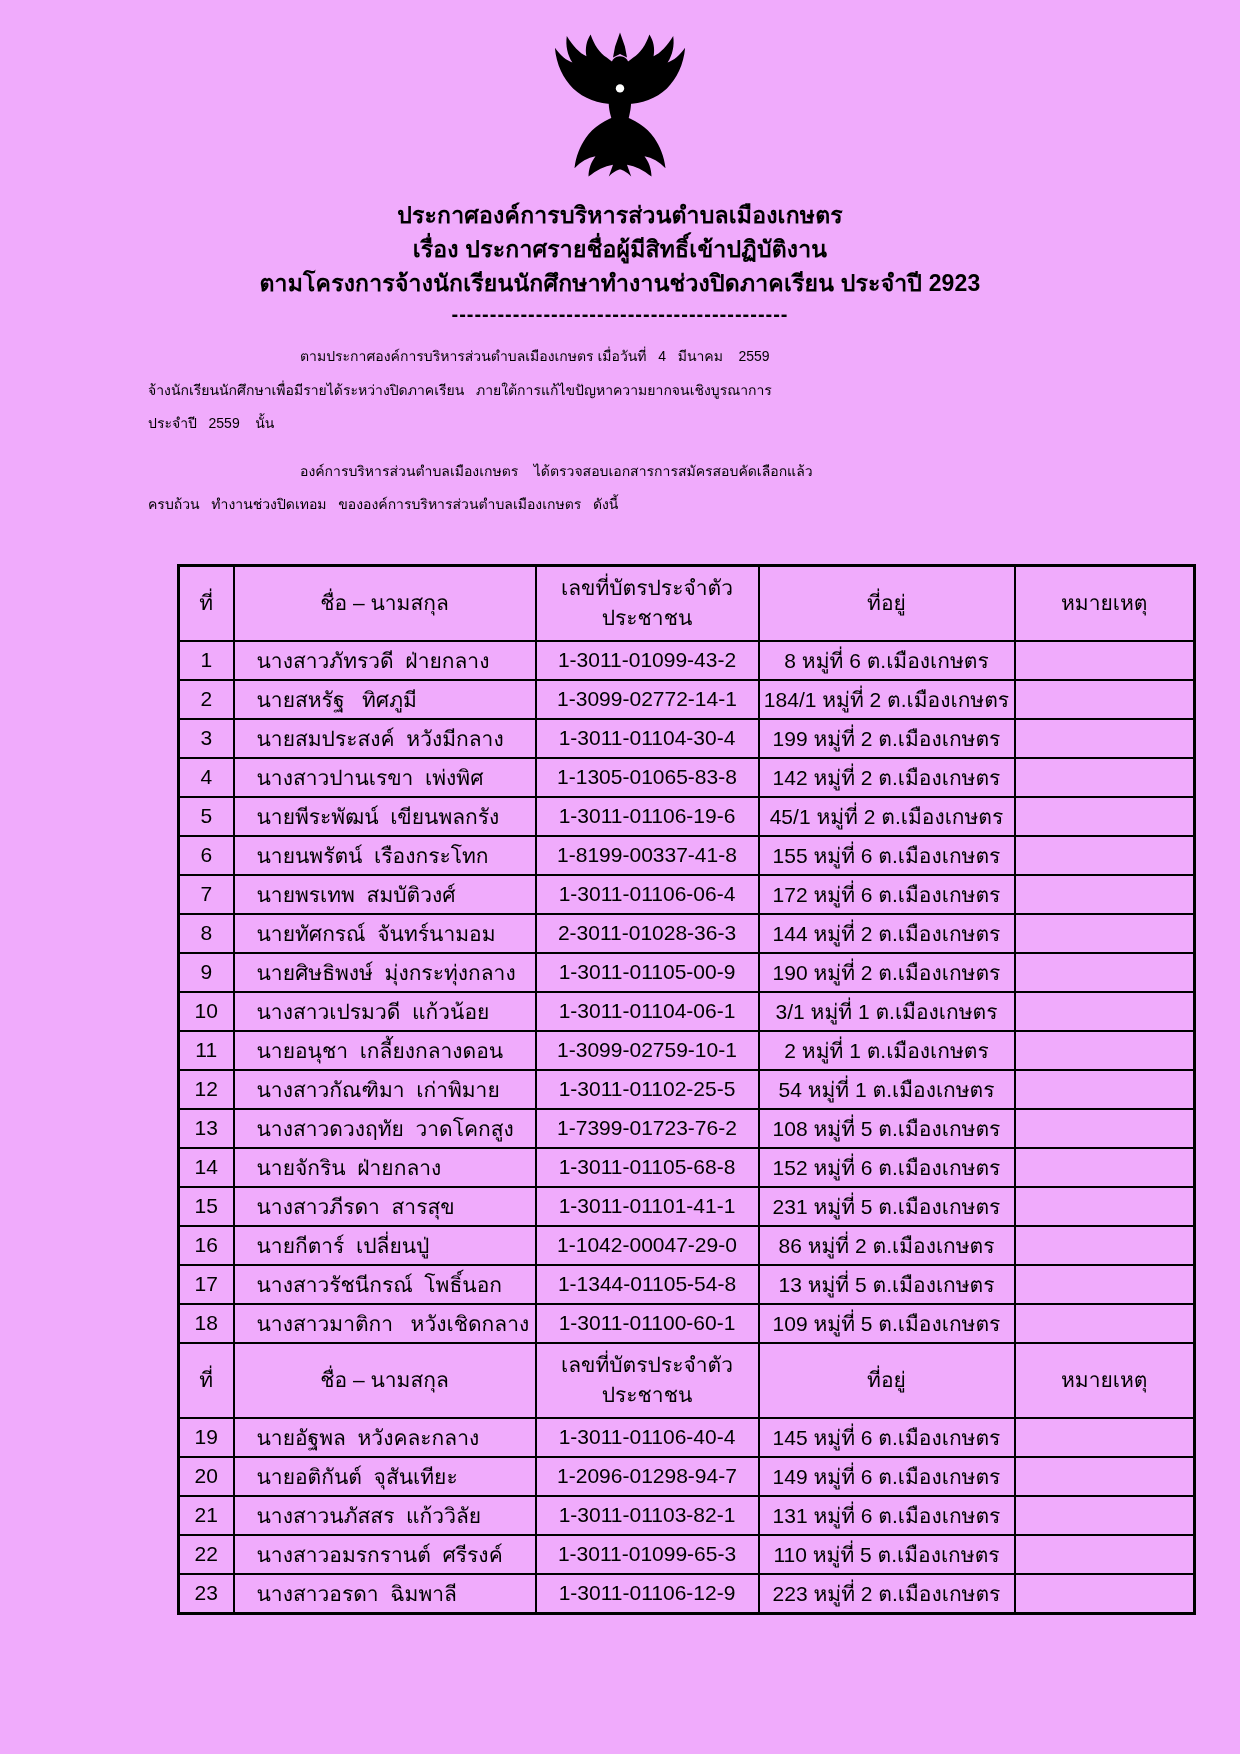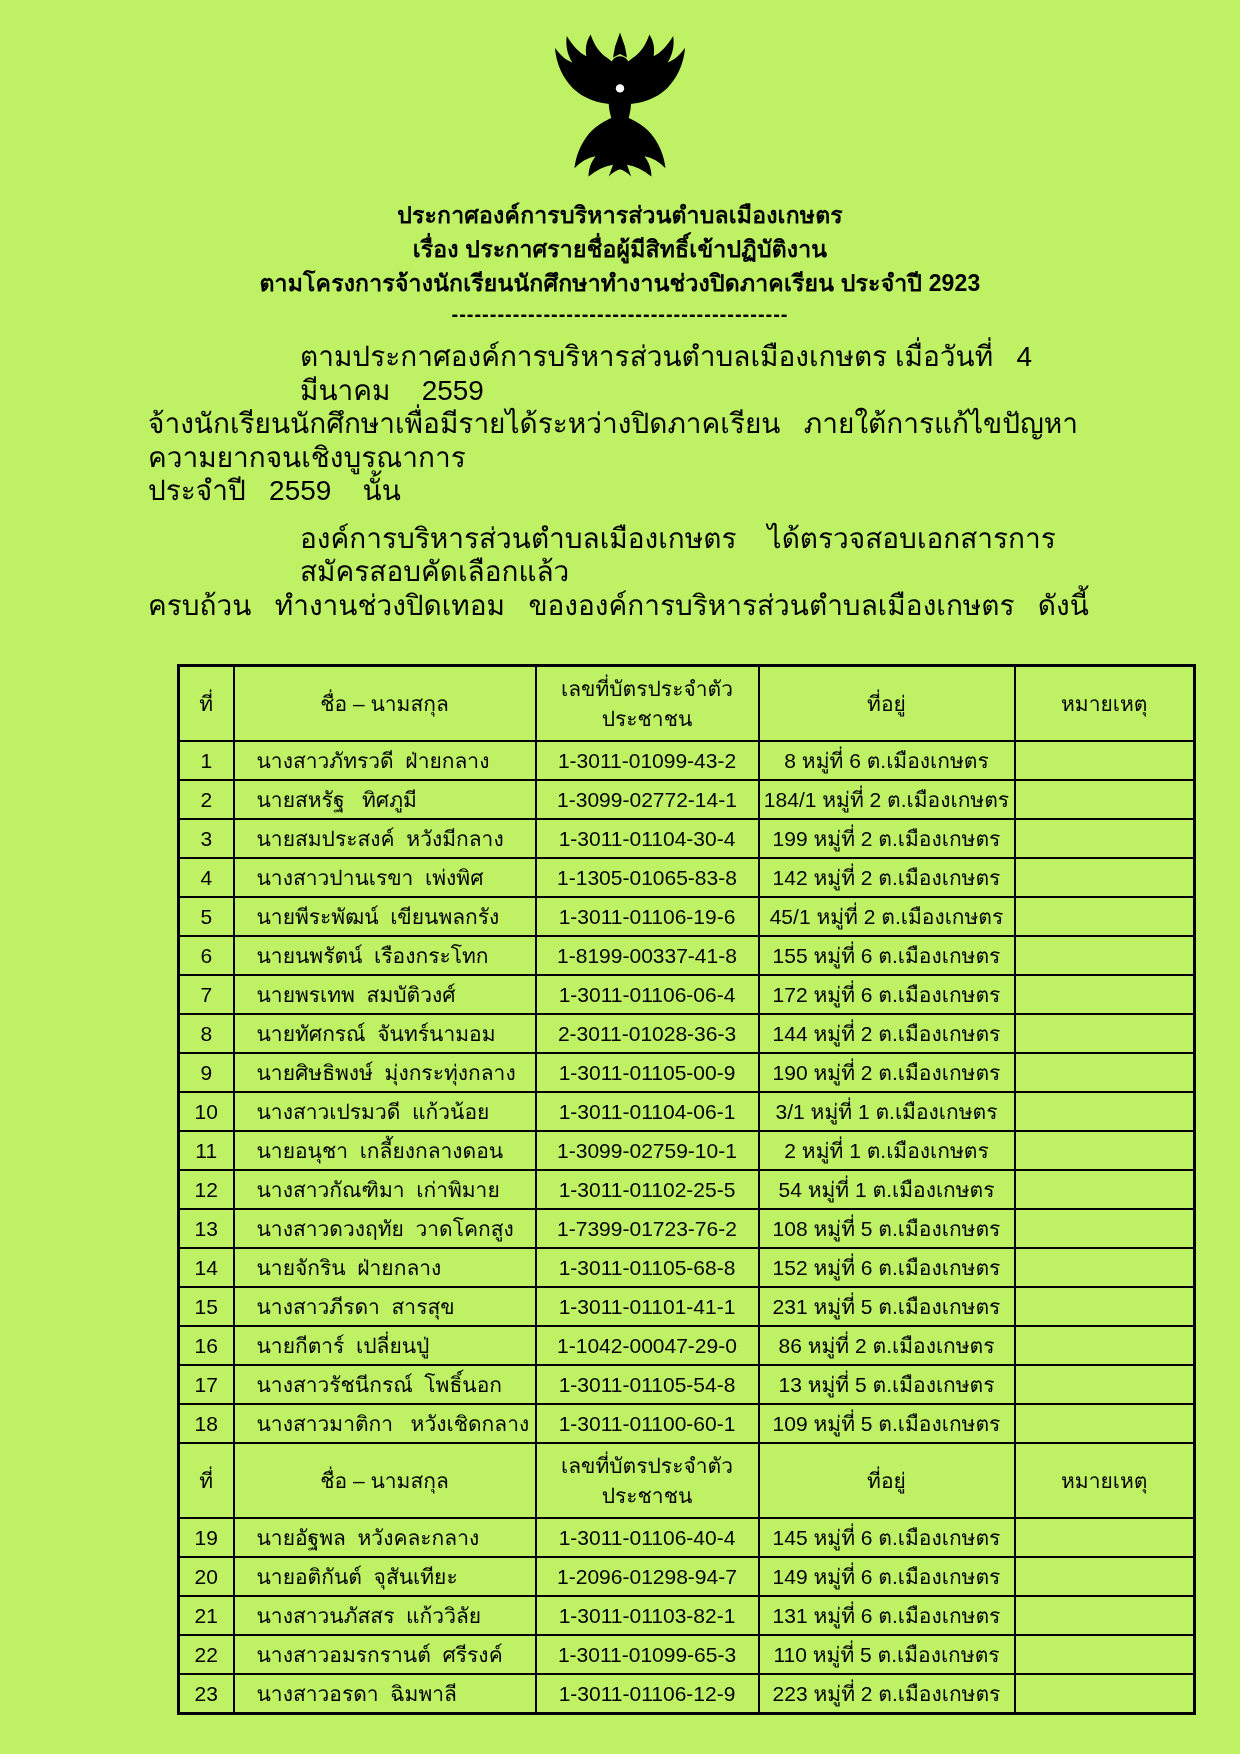--- a/index.html
+++ b/index.html
@@ -1,21 +1,21 @@
 <!DOCTYPE html>
 <html lang="th"><head>
 <meta charset="utf-8">
 <style>
   html,body{margin:0;padding:0;background:#ffffff;}
   .page{
     position:relative;
     width:1240px;
     height:1754px;
     margin:0 auto;
-    background:#bef264;
+    background:#f0abfc;
     color:#000;
     font-family:"Liberation Sans","DejaVu Sans",sans-serif;
     overflow:hidden;
   }
   .emblem{
     display:block;
     margin:24px auto 6px auto;
     width:168px;
     height:168px;
   }
@@ -29,21 +29,21 @@
   .divider-line{
     text-align:center;
     font-size:20px;
     font-weight:bold;
     line-height:24px;
     letter-spacing:1px;
     margin-top:2px;
   }
   .para{
     margin:14px 130px 0 148px;
-    font-size:28px;
+    font-size:14px;
     line-height:33.5px;
   }
   .para .line{ white-space:pre-wrap; }
   .para .line:first-child{ padding-left:152px; }
   .roster{
     border-collapse:collapse;
     table-layout:fixed;
     margin:42px 0 0 177px;
     width:1016px;
     border:3px solid #000;
@@ -278,21 +278,21 @@
         <tr>
           <td class="cell-no">16</td>
           <td class="cell-name">นายกีตาร์  เปลี่ยนปู่</td>
           <td class="cell-id">1-1042-00047-29-0</td>
           <td class="cell-address">86 หมู่ที่ 2  ต.เมืองเกษตร</td>
           <td class="cell-remark"></td>
         </tr>
         <tr>
           <td class="cell-no">17</td>
           <td class="cell-name">นางสาวรัชนีกรณ์  โพธิ์นอก</td>
-          <td class="cell-id">1-3011-01105-54-8</td>
+          <td class="cell-id">1-1344-01105-54-8</td>
           <td class="cell-address">13  หมู่ที่ 5 ต.เมืองเกษตร</td>
           <td class="cell-remark"></td>
         </tr>
         <tr>
           <td class="cell-no">18</td>
           <td class="cell-name">นางสาวมาติกา   หวังเชิดกลาง</td>
           <td class="cell-id">1-3011-01100-60-1</td>
           <td class="cell-address">109  หมู่ที่ 5 ต.เมืองเกษตร</td>
           <td class="cell-remark"></td>
         </tr>

